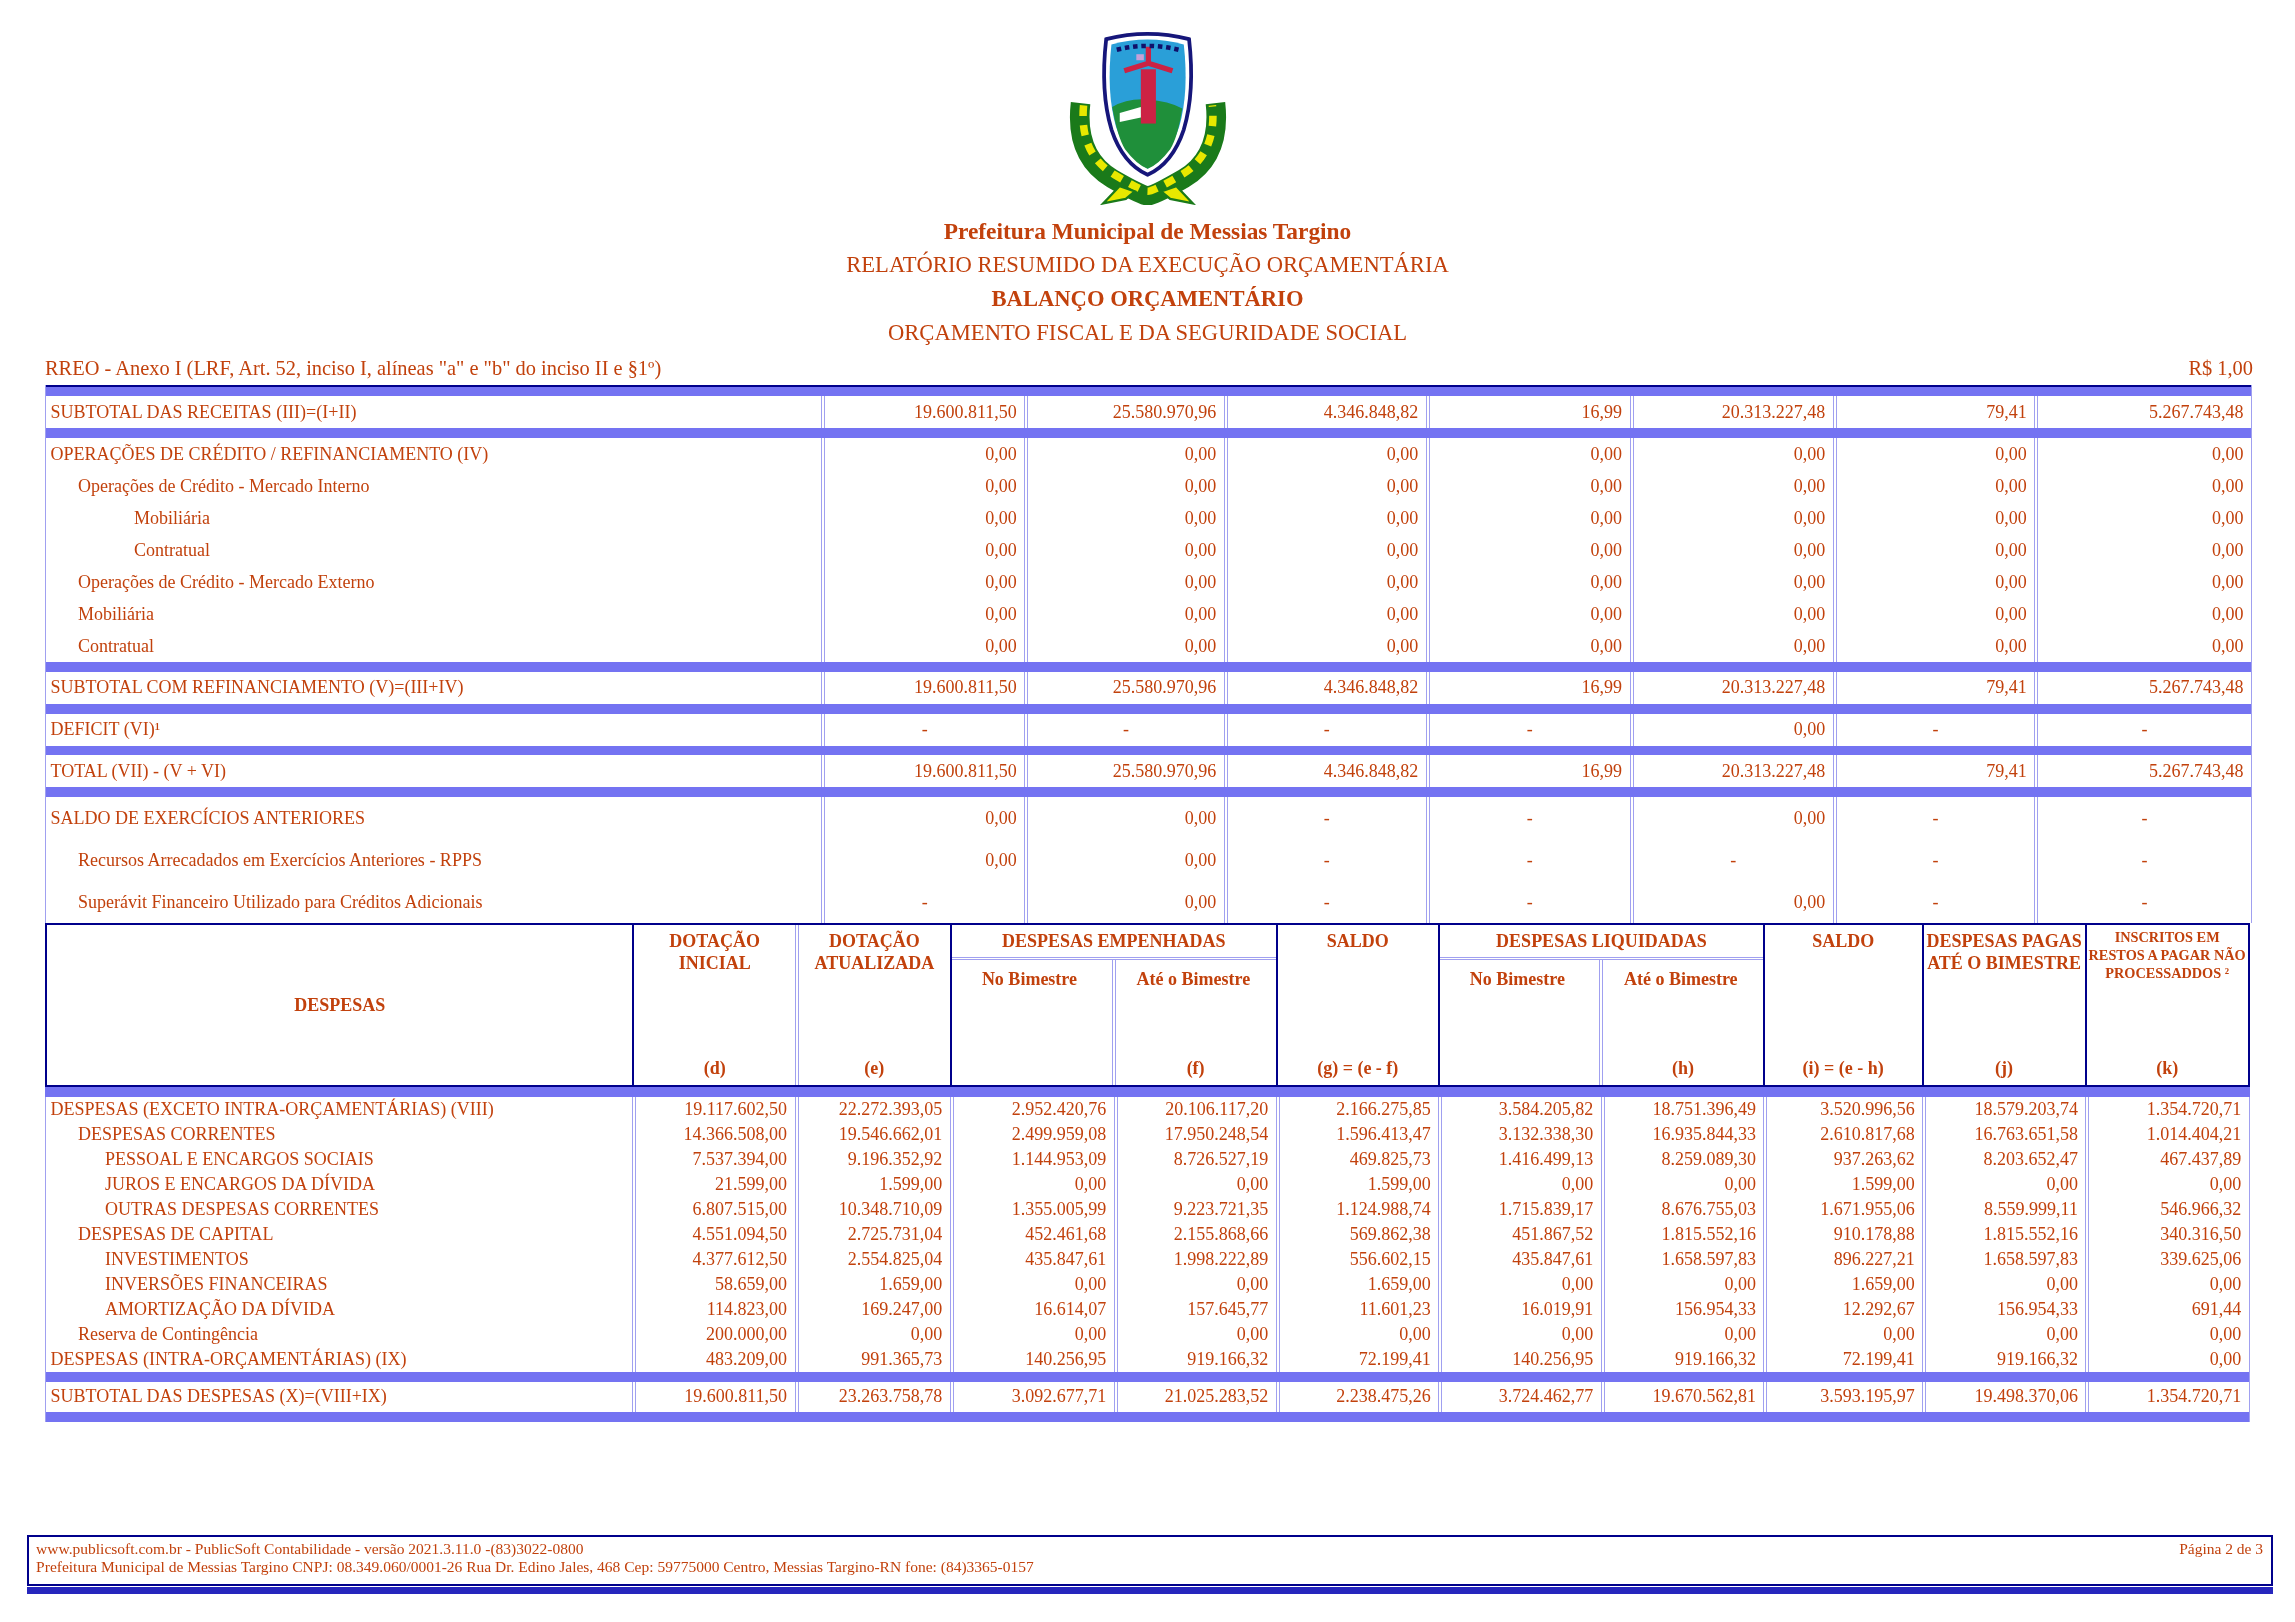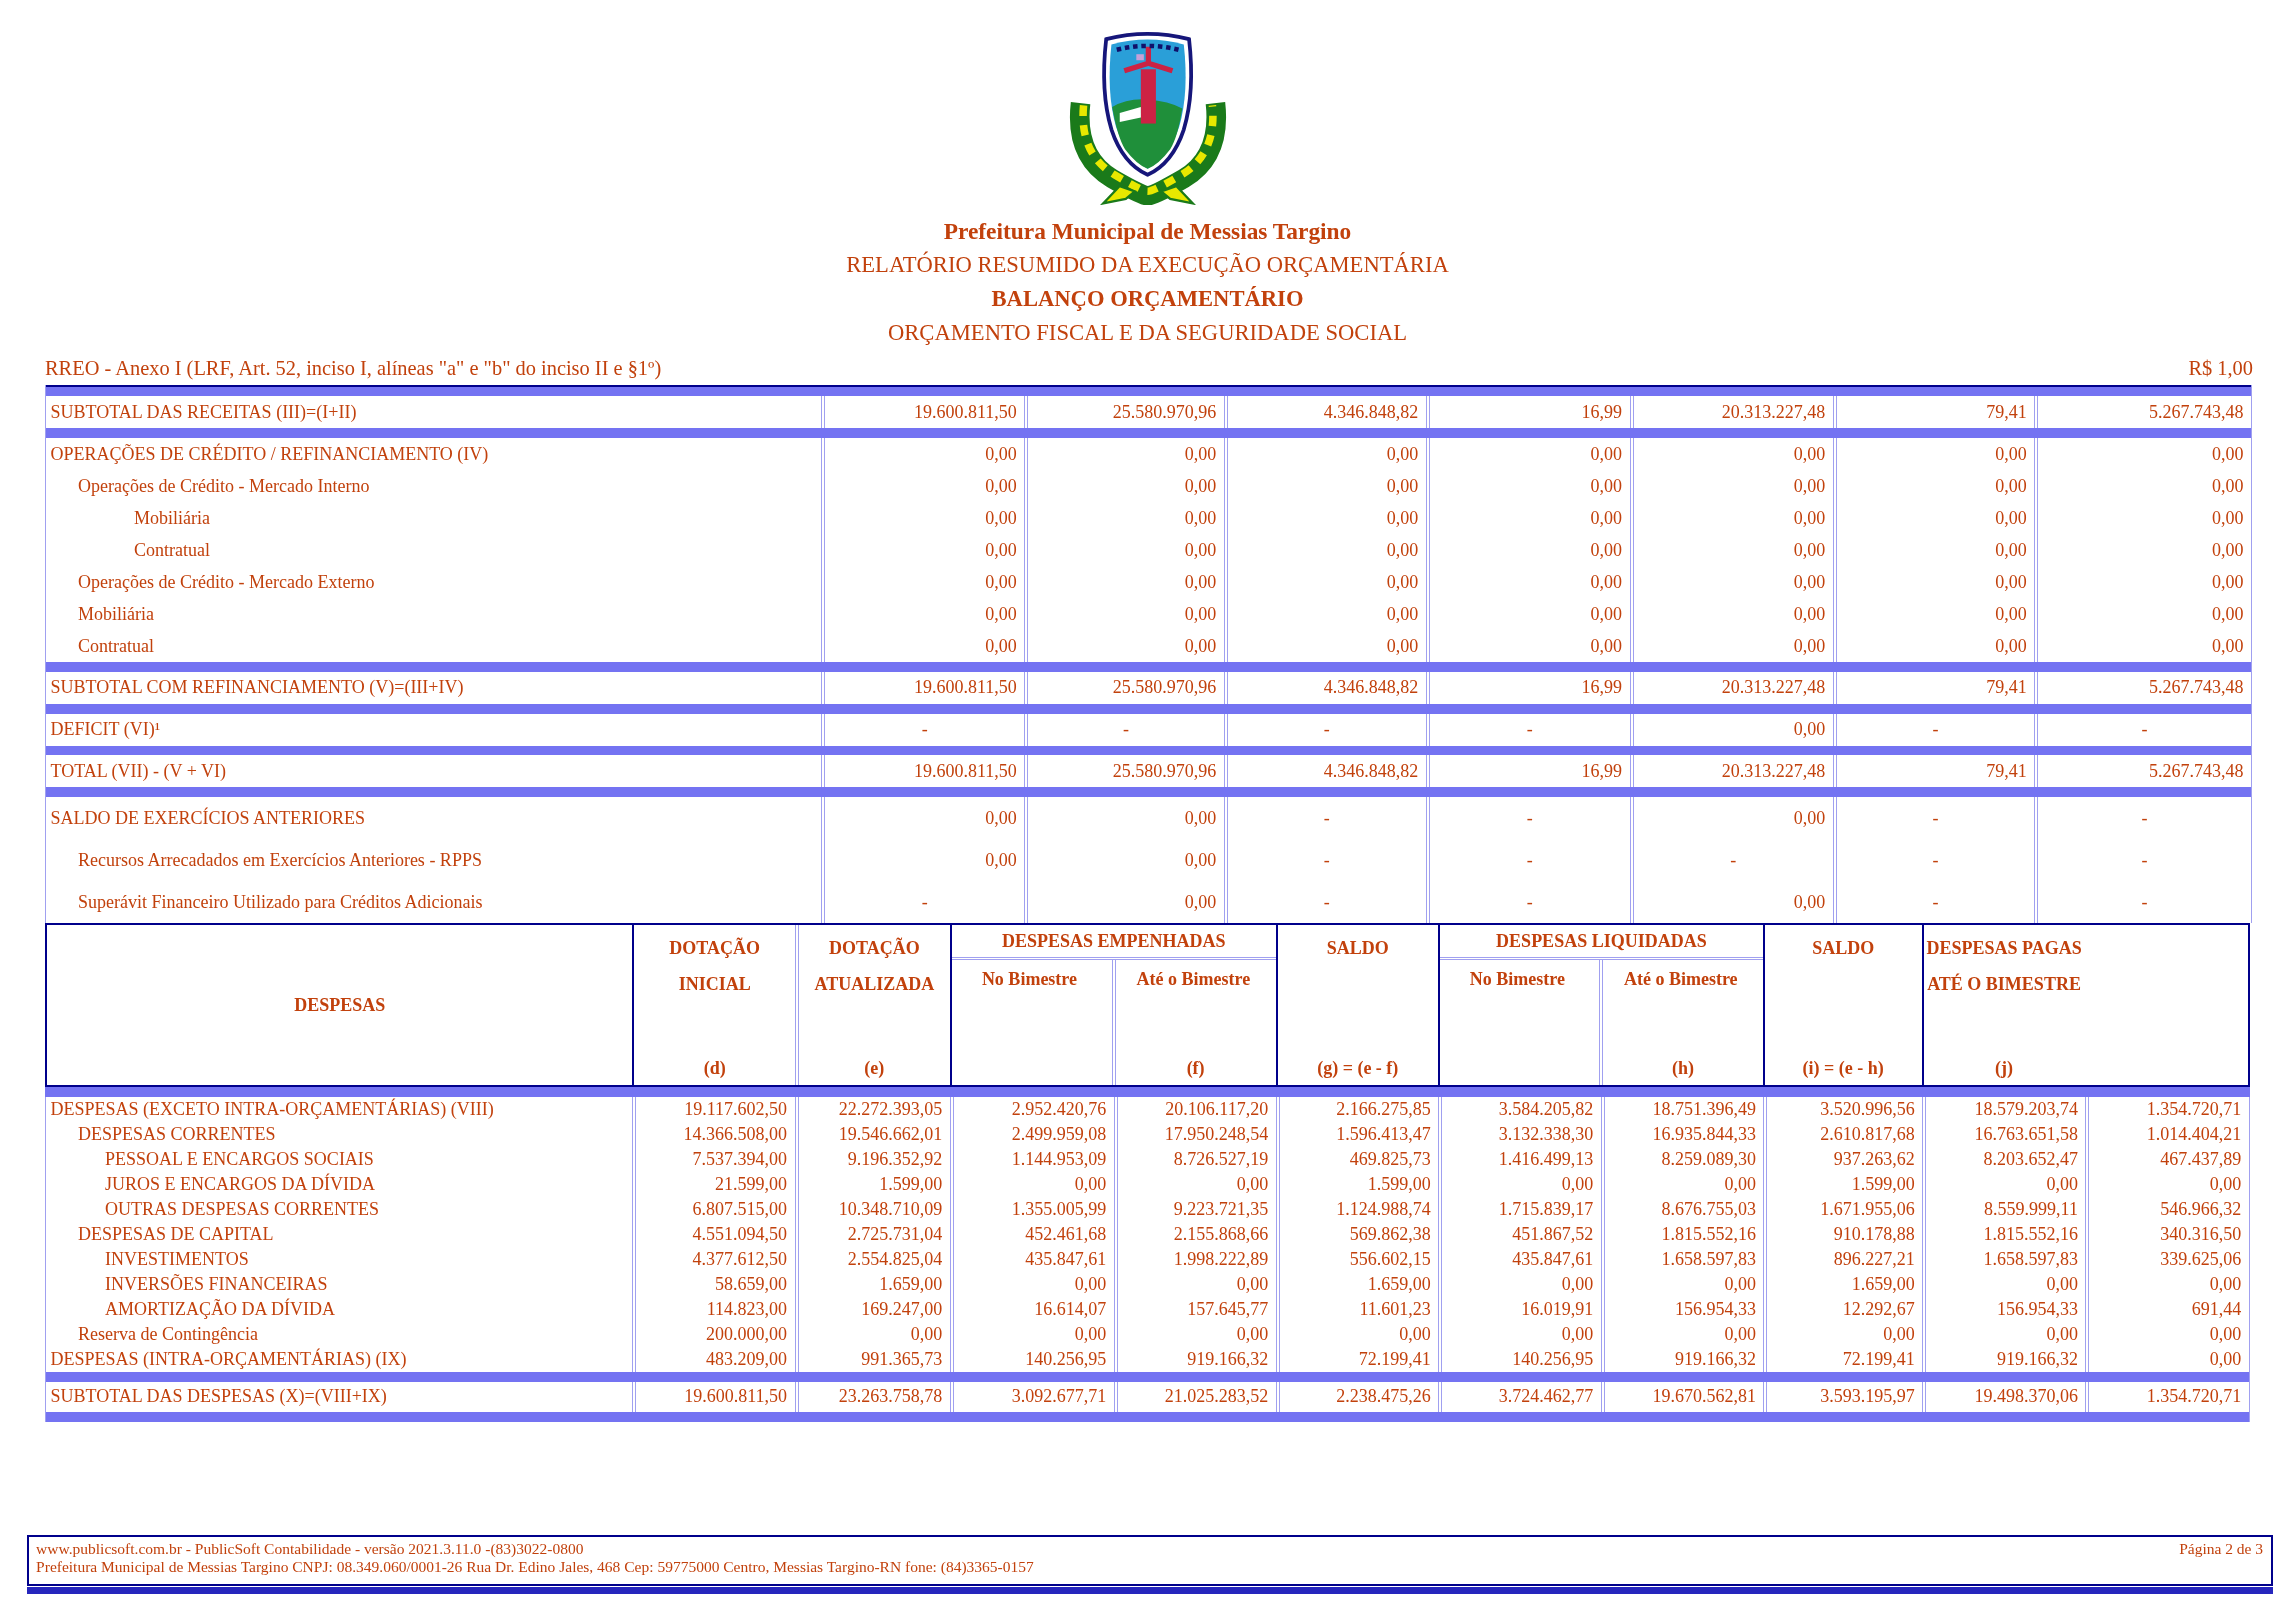--- a/index.html
+++ b/index.html
@@ -37,21 +37,21 @@
   .r-row.tall{min-height:42px;}
   
   .d-cols{grid-template-columns:26.6% 7.38% 7.04% 7.45% 7.35% 7.38% 7.38% 7.38% 7.21% 7.41% 7.41%;}
   .d-header{
     display:grid;height:160px;border:2.3px solid var(--navy);
     font-weight:bold;font-size:18px;text-align:center;
   }
   .dh-label{display:flex;align-items:center;justify-content:center;}
   .dh-col{display:flex;flex-direction:column;border-left:2.3px solid var(--navy);}
   .dh-col.lt{border-left:4.5px double var(--grid);}
-  .dh-top{flex:1;padding-top:4.5px;line-height:36px;white-space:normal;}
+  .dh-top{flex:1;padding-top:4.5px;line-height:22px;white-space:normal;}
   .dh-top.small{font-size:14.3px;line-height:18px;padding-top:3px;}
   .dh-letter{height:33px;display:flex;align-items:center;justify-content:center;}
   .dh-group{display:flex;flex-direction:column;border-left:2.3px solid var(--navy);}
   .dh-gtitle{height:32px;line-height:32px;border-bottom:3.8px double var(--grid);}
   .dh-gsub{flex:1;display:flex;}
   .dh-sub{flex:1;display:flex;flex-direction:column;}
   .dh-sub + .dh-sub{border-left:4.5px double var(--grid);}
   .dh-sub .dh-top{line-height:26px;padding-top:6px;white-space:normal;padding-left:9px;padding-right:13.6px;}
   .d-body{border-left:1.5px solid var(--grid);border-right:1.5px solid var(--grid);}
   .d-row{display:grid;min-height:25px;font-size:18px;}
@@ -304,20 +304,24 @@
       <div class="dh-col">
         <div class="dh-top">SALDO</div>
         <div class="dh-letter">(i) = (e - h)</div>
       </div>
 
       <div class="dh-col">
         <div class="dh-top">DESPESAS PAGAS ATÉ O BIMESTRE</div>
         <div class="dh-letter">(j)</div>
       </div>
 
+      <div class="dh-col">
+        <div class="dh-top small">INSCRITOS EM RESTOS A PAGAR NÃO PROCESSADDOS ²</div>
+        <div class="dh-letter">(k)</div>
+      </div>
     </div>
 
     <div class="hbar"></div>
     <div class="d-body">
         <div class="d-row d-cols">
           <div class="cell label">DESPESAS (EXCETO INTRA-ORÇAMENTÁRIAS) (VIII)</div>
           <div class="cell num">19.117.602,50</div>
           <div class="cell num">22.272.393,05</div>
           <div class="cell num">2.952.420,76</div>
           <div class="cell num">20.106.117,20</div>

